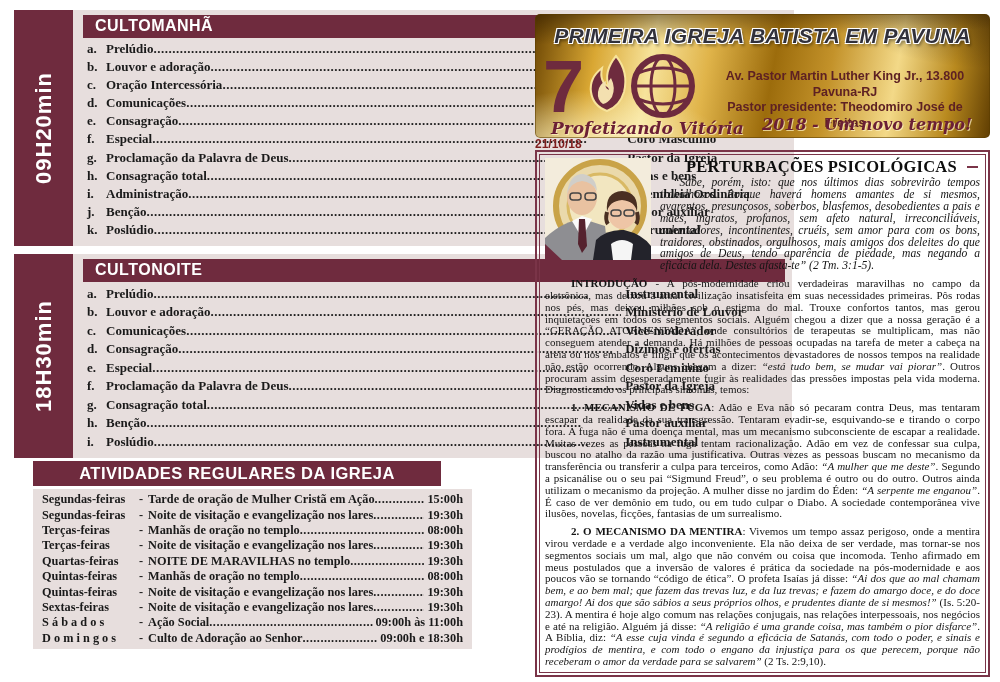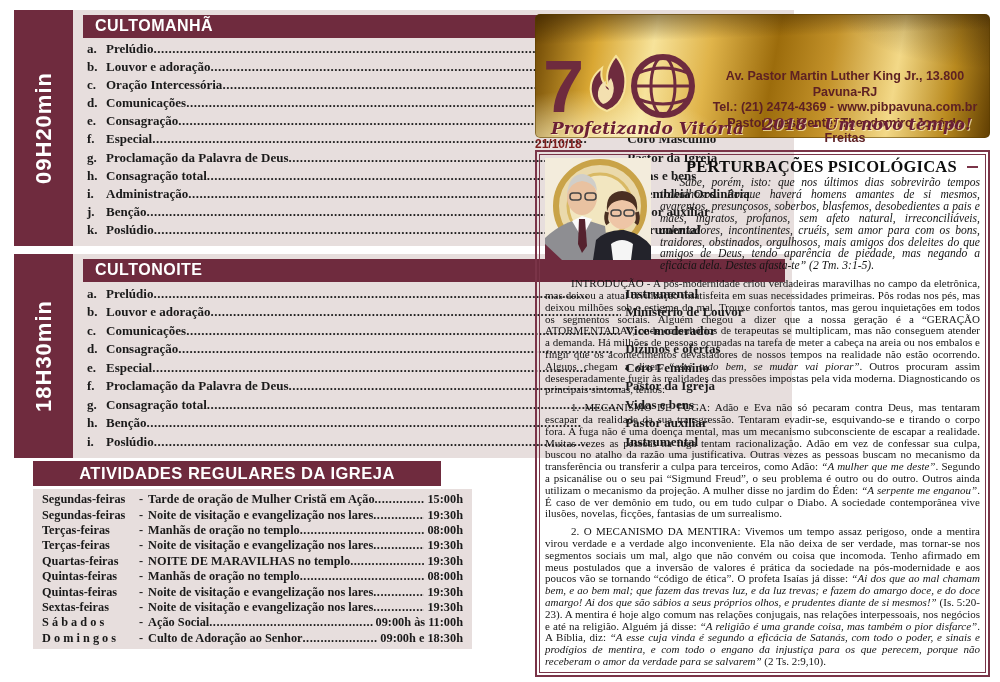--- a/index.html
+++ b/index.html
@@ -62,21 +62,21 @@
                border:2px solid #7a3448;padding:5px 8px 20px;overflow:hidden;}
   .article-box::before{content:"";position:absolute;inset:2px;border:1px solid #7a3448;pointer-events:none;}
   .title-row{display:flex;align-items:center;height:19px;}
   .article-title{margin:0;font:bold 16.5px "Liberation Serif",serif;color:#0d0d0d;letter-spacing:.2px;
                  flex:none;padding-left:26px;}
   .title-rule{flex:1;height:2px;background:#7a3448;margin-left:10px;margin-right:2px;}
   .photo{float:left;width:106px;height:102px;margin:1px 9px 2px 0;}
   .article-box p{margin:0;text-align:justify;font:11px/11.8px "Liberation Serif",serif;color:#141414;}
   p.quote{font-size:11.6px;line-height:11.9px;text-indent:13px;margin-top:1px;}
   p.para{text-indent:26px;margin-top:6px;}
-  .b{font-weight:normal}.i{font-style:italic}.bi{font-weight:normal;font-style:italic}
+  .b{font-weight:bold}.i{font-style:italic}.bi{font-weight:normal;font-style:italic}
 </style>
 </head>
 <body>
 
 <div class="sheet">
 
   <div>
 
     <section class="service-box" style="top:10px;height:236px;">
       <div class="time-bar">
@@ -324,38 +324,38 @@
     <span class="lbl">Culto de Adoração ao Senhor</span>
     <span class="dots"></span>
     <span class="time">09:00h e 18:30h</span>
   </div>
 </div>
   </div>
 
   <div>
 
     <header class="gold-header">
+      <h1 class="church-name">PRIMEIRA IGREJA BATISTA EM PAVUNA</h1>
 
       <div class="logo-wrap">
         <svg width="165" height="70" viewBox="0 0 165 70" aria-hidden="true">
           <text x="0" y="62" font-family="Liberation Sans, sans-serif" font-size="74" font-weight="bold" fill="#6e2b3e">7</text>
           <circle cx="120" cy="36" r="29" fill="none" stroke="#6e2b3e" stroke-width="6"></circle>
           <ellipse cx="120" cy="36" rx="12" ry="29" fill="none" stroke="#6e2b3e" stroke-width="3"></ellipse>
           <path d="M92 36 h56" stroke="#6e2b3e" stroke-width="3" fill="none"></path>
           <path d="M95 23 Q120 13 145 23" stroke="#6e2b3e" stroke-width="3" fill="none"></path>
           <path d="M95 49 Q120 59 145 49" stroke="#6e2b3e" stroke-width="3" fill="none"></path>
           <path d="M73 6 Q86 22 81 42 Q77 56 64 61 Q50 56 48 42 Q46 28 59 18 Q56 32 66 37 Q60 22 73 6 Z" fill="#6e2b3e" stroke="#f7e39b" stroke-width="2"></path>
           <path d="M68 28 Q73 38 69 47 Q65 53 60 54 Q54 50 55 42 Q56 34 63 31 Q61 38 66 40 Q63 33 68 28 Z" fill="#f3e0b0"></path>
         </svg>
       </div>
       <div class="motto-left">Profetizando Vitória</div>
 
       <div class="header-info">
         <div>Av. Pastor Martin Luther King Jr., 13.800 Pavuna-RJ</div>
-        <div>Tel.: (21) 2474-4369 - www.pibpavuna.com.br</div>
         <div>Pastor presidente: Theodomiro José de Freitas</div>
       </div>
 
       <div class="motto-right">2018 - Um novo tempo!</div>
     </header>
 
     <div class="issue-date">21/10/18</div>
 
     <article class="article-box">
       <div class="photo">

